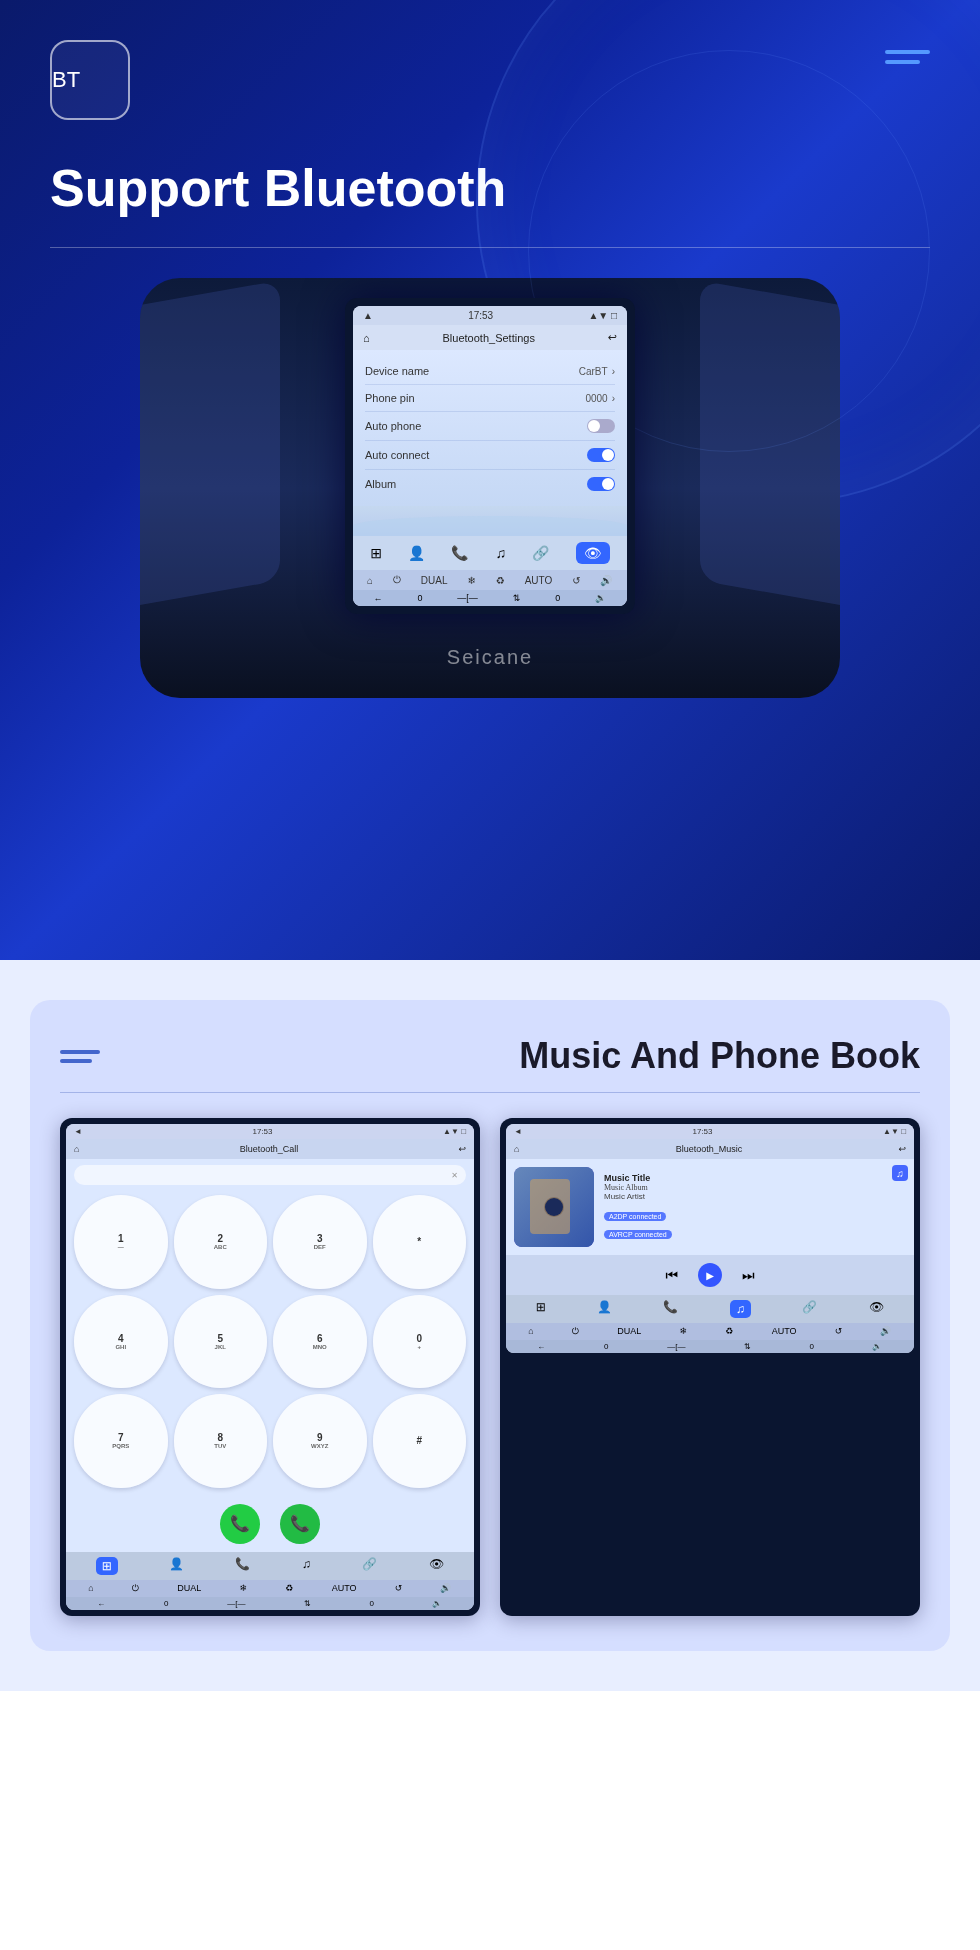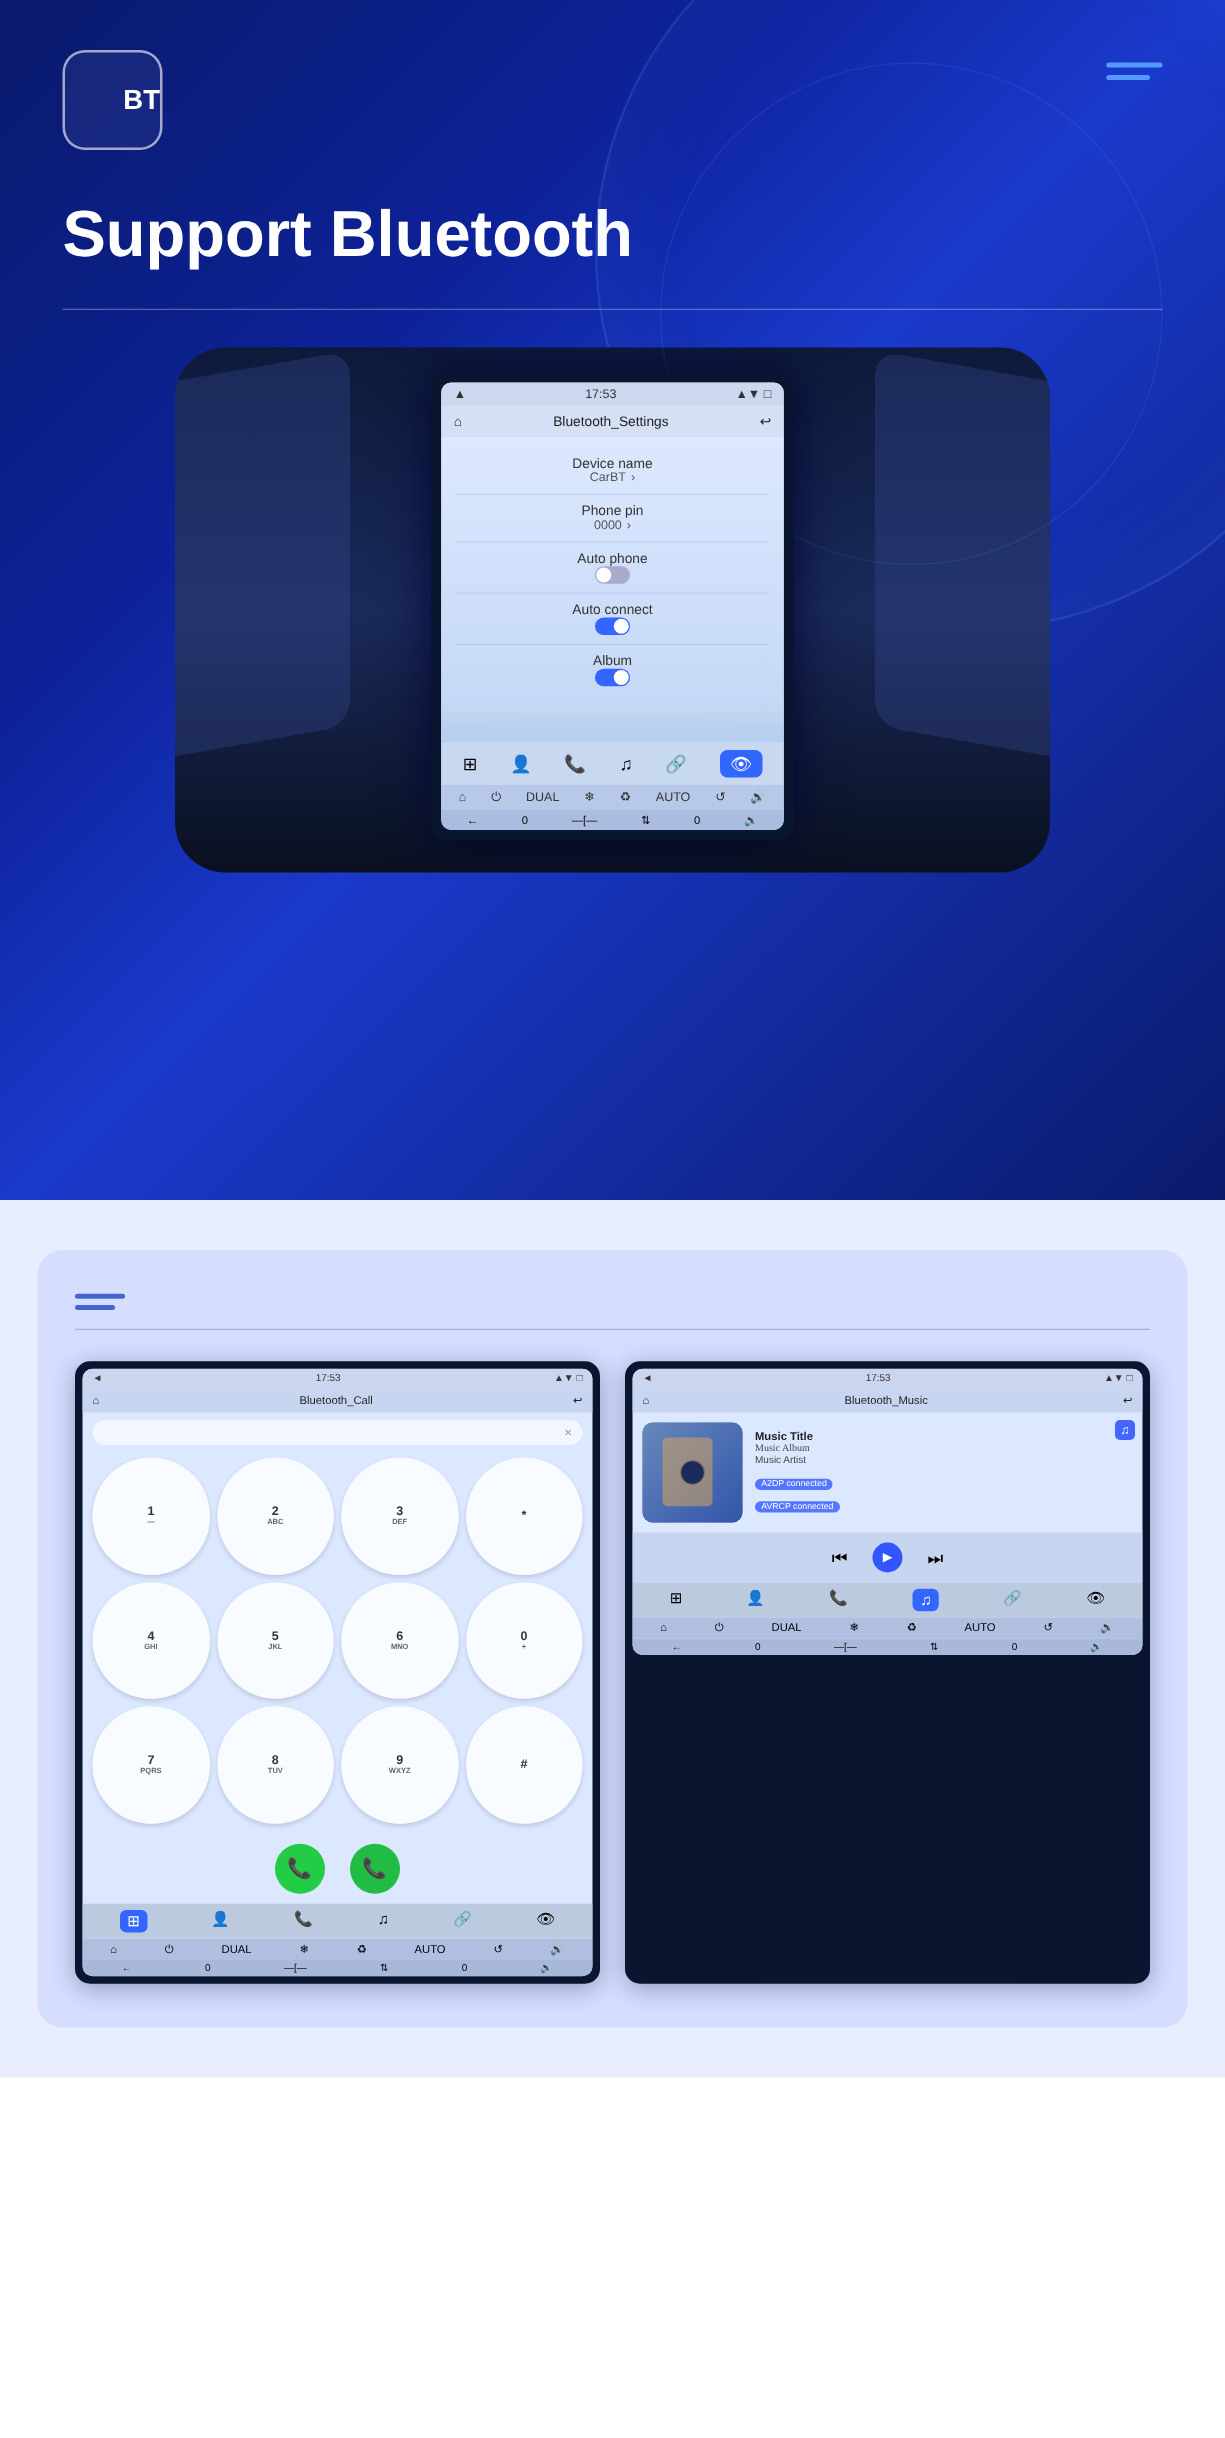--- a/index.html
+++ b/index.html
@@ -41,23 +41,23 @@
     .hero-header {
       display: flex;
       justify-content: space-between;
       align-items: flex-start;
       margin-bottom: 40px;
     }
     .bt-logo {
       width: 80px; height: 80px;
       border: 2px solid rgba(255,255,255,0.6);
       border-radius: 18px;
-      display: flex; align-items: center; justify-content: flex-end;
+      display: flex; align-items: center; justify-content: flex-start;
       color: #fff;
-      font-weight: bold;
+      font-weight: normal;
       font-size: 22px;
       background: rgba(255,255,255,0.05);
     }
     .hamburger-icon {
       display: flex; flex-direction: column; gap: 6px; margin-top: 10px;
     }
     .hamburger-icon span {
       display: block;
       height: 4px; border-radius: 2px;
       background: #5599ff;
@@ -162,21 +162,20 @@
       padding: 8px 12px;
     }
     .screen-row {
       display: flex;
       justify-content: space-between;
       align-items: center;
       padding: 7px 0;
       border-bottom: 1px solid rgba(100,130,200,0.2);
       font-size: 11px;
       color: #333;
-      flex-direction: column;
     }
     .screen-row:last-child { border-bottom: none; }
     .screen-row-right {
       display: flex;
       align-items: center;
       gap: 4px;
       color: #555;
       font-size: 10px;
     }
     .toggle {
@@ -560,20 +559,21 @@
 </div>
 
 <div class="lower-section">
   <div class="lower-card">
 
     <div class="lower-header">
       <div class="lower-hamburger">
         <span></span>
         <span></span>
       </div>
+      <h2 class="lower-title">Music And Phone Book</h2>
     </div>
 
     <hr class="lower-divider">
 
     <div class="screens-grid">
 
       <div class="mini-device">
         <div class="mini-inner">
 
           <div class="mini-statusbar">

